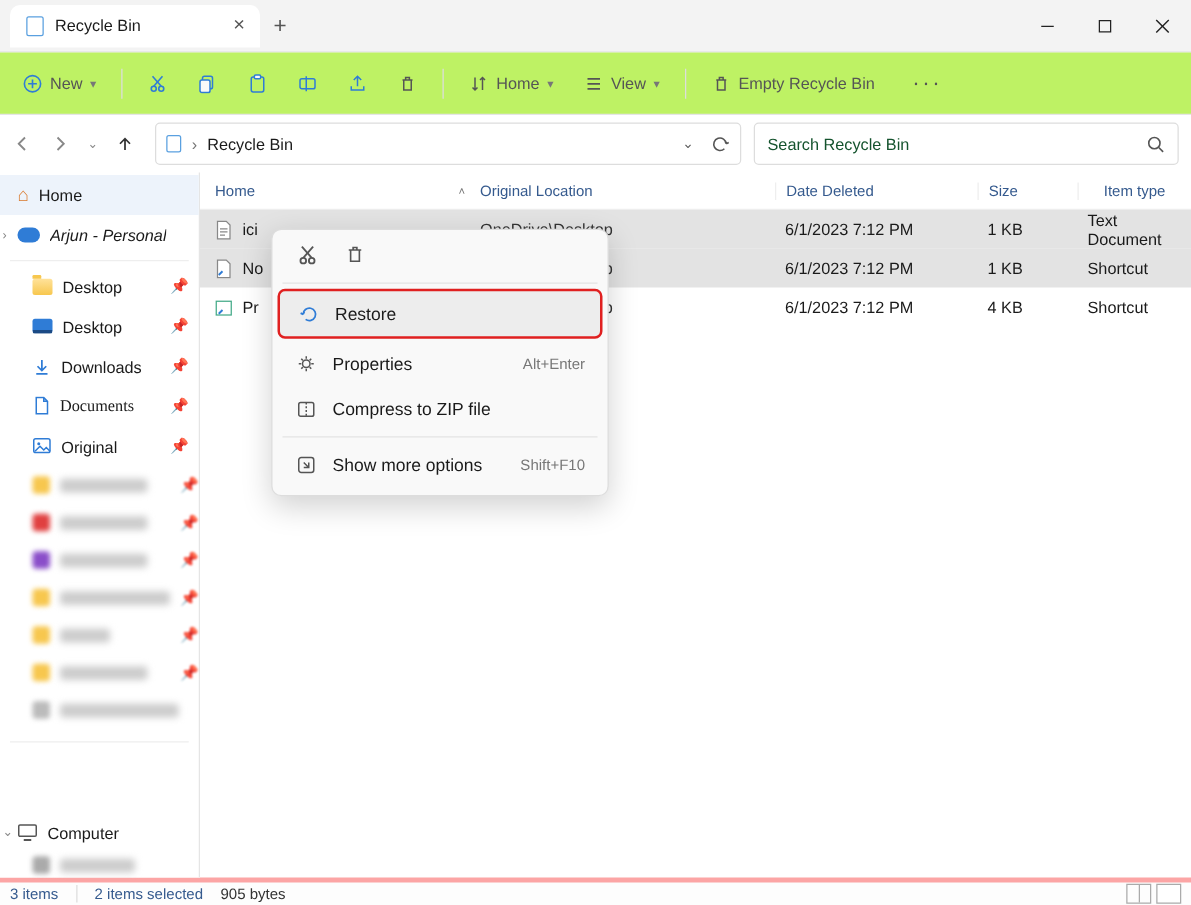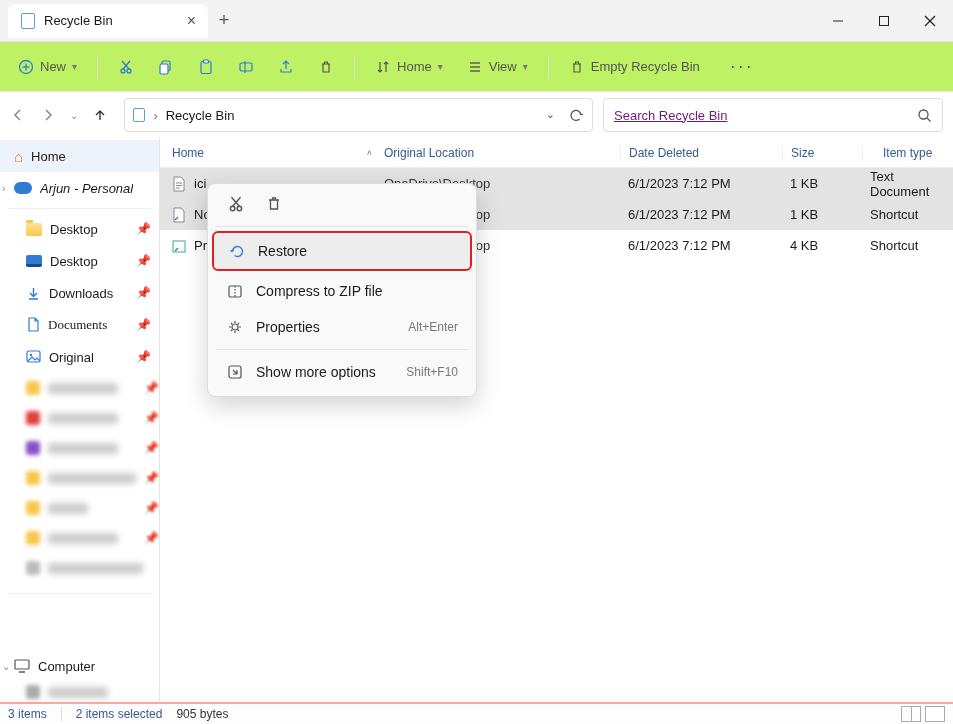--- a/index.html
+++ b/index.html
@@ -93,22 +93,21 @@
     gap:8px;
     margin-left:6px;
   }
   .addrbar .crumbs { display:flex; gap:4px; align-items:center; font-size:13px;}
   .addrbar .tail { margin-left:auto; display:flex; gap:14px; color:#555; }
   .searchbar {
     width:340px; height:34px;
     border:1px solid #ddd;
     border-radius:4px;
     display:flex; align-items:center; padding:0 10px;
-    color:#701a75;
-    text-decoration:underline;
+    color:#14532d;
   }
   .searchbar .sicon { margin-left:auto; color:#555; }
   
   .main { display:flex; height: calc(724px - 42px - 50px - 46px - 22px); }
   .sidebar {
     width:160px;
     border-right:1px solid #e5e5e5;
     background:#fff;
     padding-top:2px;
     display:flex;
@@ -160,21 +159,21 @@
   .row.sel { background:#e3e3e3; }
   .row .c-name { width:212px; display:flex; align-items:center; gap:8px; }
   .row .c-orig { width:236px; color:#333;}
   .row .c-date { width:162px; padding-left:8px;}
   .row .c-size { width:80px; padding-left:8px; text-align:left; padding-right:14px;}
   .row .c-type { flex:1; padding-left:8px;}
 
   
   .ctx {
     position:absolute;
-    left:207px;
+    left:217px;
     top:183px;
     width:270px;
     background:#f9f9f9;
     border:1px solid #ddd;
     border-radius:8px;
     box-shadow:0 8px 24px rgba(0,0,0,.18);
     padding:6px 0;
     z-index:50;
   }
   .ctx-top {
@@ -200,21 +199,21 @@
     border:2px solid #e02020;
     border-radius:6px;
     height:40px;
     margin:2px 4px;
   }
   .ctx-sep { height:1px; background:#e3e3e3; margin:4px 8px;}
   
   .statusbar {
     height:22px;
     background:#fdfdfd;
-    border-top:2px solid #fca5a5;
+    border-top:4px solid #fca5a5;
     display:flex;
     align-items:center;
     padding:0 8px;
     font-size:12px;
     color:#355a8e;
     gap:14px;
   }
   .statusbar .sb-divider { width:1px; height:14px; background:#ddd;}
   .statusbar .view-icons { margin-left:auto; display:flex; gap:4px;}
   .view-icons .vi { width:20px; height:16px; border:1px solid #aaa; display:flex;}
@@ -597,35 +596,35 @@
     <span class="mic">
       <svg width="17" height="17">
           <path d="M3.5 8.5 a5 5 0 1 1 2 4 M3.5 8.5 l-2 -1 M3.5 8.5 l1 -2.2" fill="none" stroke="#2f7cd6" stroke-width="1.4"></path>
         </svg>
     </span>
     <span>Restore</span>
   </div>
   <div class="ctx-item">
     <span class="mic">
       <svg width="16" height="16">
+          <circle cx="8" cy="8" r="3" fill="none" stroke="#555" stroke-width="1.2"></circle>
+          <path d="M8 2 v2 M8 12 v2 M2 8 h2 M12 8 h2 M4 4 l1.3 1.3 M12 12 l-1.3-1.3 M12 4 l-1.3 1.3 M4 12 l1.3-1.3" stroke="#555" stroke-width="1.2"></path>
+        </svg>
+    </span>
+    <span>Properties</span>
+    <span class="sc">Alt+Enter</span>
+  </div>
+  <div class="ctx-item">
+    <span class="mic">
+      <svg width="16" height="16">
           <rect x="2" y="3" width="12" height="11" rx="1.5" fill="none" stroke="#555" stroke-width="1.2"></rect>
           <line x1="8" y1="3" x2="8" y2="14" stroke="#555" stroke-width="1.2" stroke-dasharray="1.5 1.5"></line>
         </svg>
     </span>
     <span>Compress to ZIP file</span>
-  </div>
-  <div class="ctx-item">
-    <span class="mic">
-      <svg width="16" height="16">
-          <circle cx="8" cy="8" r="3" fill="none" stroke="#555" stroke-width="1.2"></circle>
-          <path d="M8 2 v2 M8 12 v2 M2 8 h2 M12 8 h2 M4 4 l1.3 1.3 M12 12 l-1.3-1.3 M12 4 l-1.3 1.3 M4 12 l1.3-1.3" stroke="#555" stroke-width="1.2"></path>
-        </svg>
-    </span>
-    <span>Properties</span>
-    <span class="sc">Alt+Enter</span>
   </div>
   <div class="ctx-sep"></div>
   <div class="ctx-item">
     <span class="mic">
       <svg width="16" height="16">
           <rect x="2" y="2" width="12" height="12" rx="2" fill="none" stroke="#555" stroke-width="1.2"></rect>
           <path d="M6 6 l4 4 M6 10 h4 v-4" fill="none" stroke="#555" stroke-width="1.2"></path>
         </svg>
     </span>
     <span>Show more options</span>

